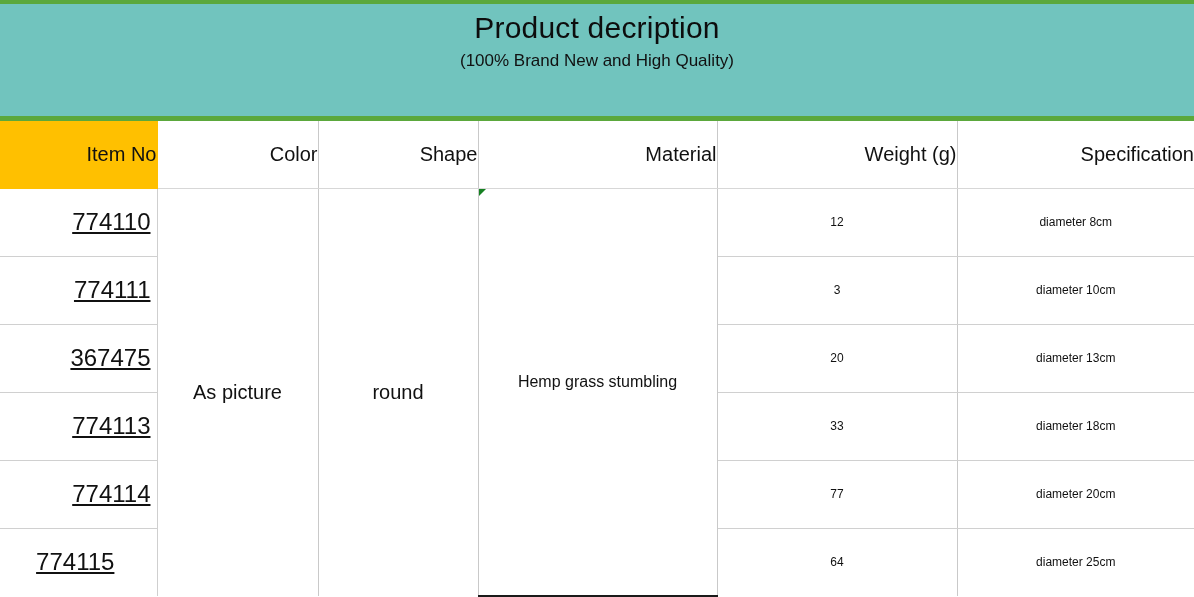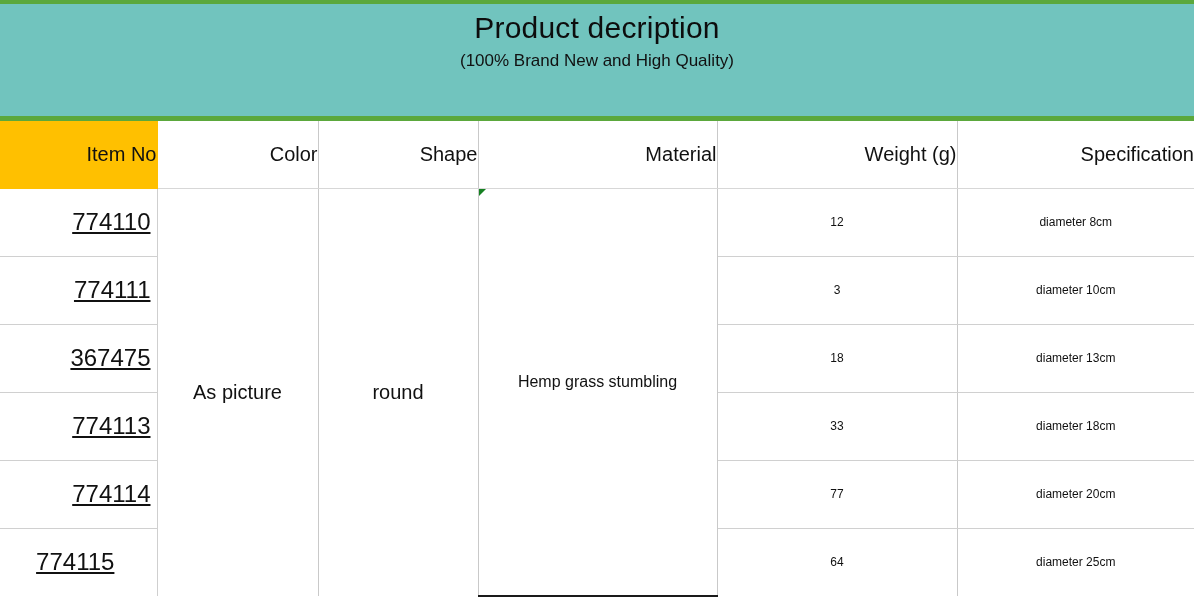--- a/index.html
+++ b/index.html
@@ -192,21 +192,21 @@
           <td class="cell weight">12</td>
           <td class="cell spec">diameter 8cm</td>
         </tr>
         <tr class="data-row">
           <td class="cell item">774111</td>
           <td class="cell weight">3</td>
           <td class="cell spec">diameter 10cm</td>
         </tr>
         <tr class="data-row">
           <td class="cell item">367475</td>
-          <td class="cell weight">18</td>
+          <td class="cell weight">20</td>
           <td class="cell spec">diameter 13cm</td>
         </tr>
         <tr class="data-row">
           <td class="cell item">774113</td>
           <td class="cell weight">33</td>
           <td class="cell spec">diameter 18cm</td>
         </tr>
         <tr class="data-row">
           <td class="cell item">774114</td>
           <td class="cell weight">77</td>

